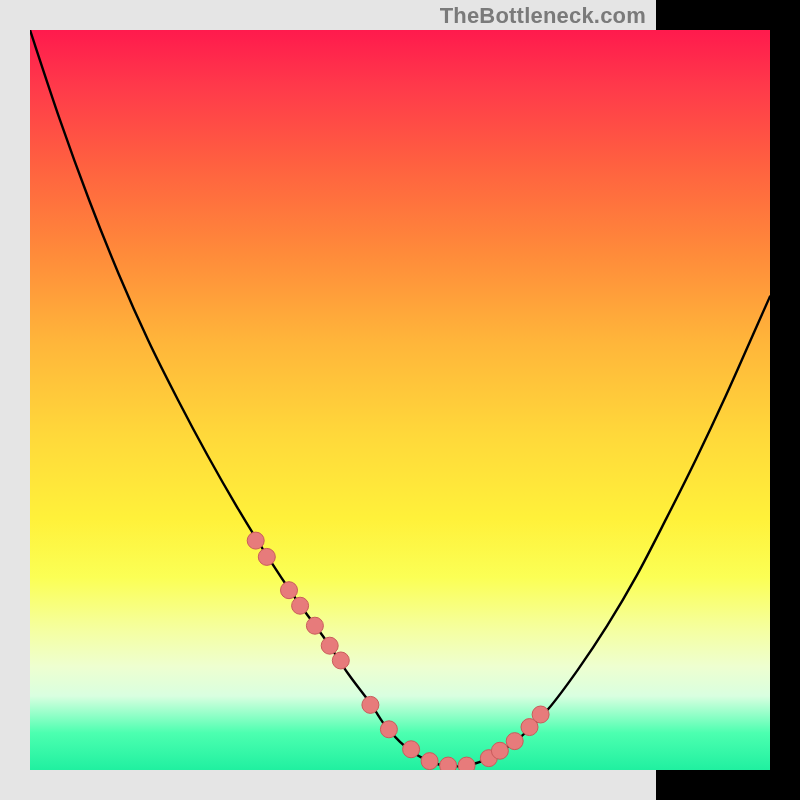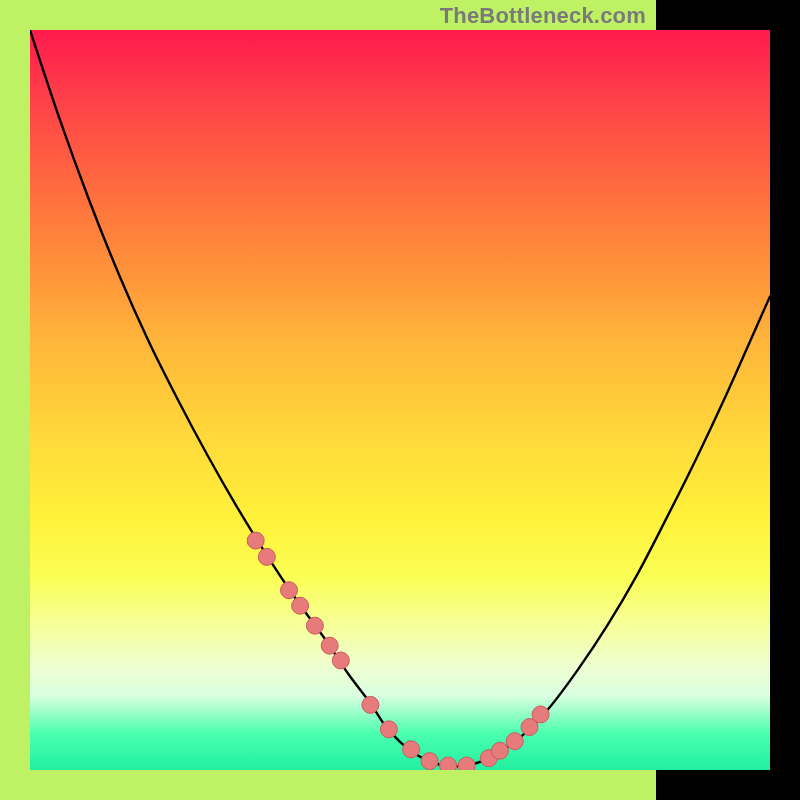--- a/index.html
+++ b/index.html
@@ -10,21 +10,21 @@
     background: #000;
     overflow: hidden;
     font-family: Arial, Helvetica, sans-serif;
   }
   .frame {
     position: absolute;
     top: 0;
     left: 0;
     width: 656px;
     height: 800px;
-    background: #bef264;
+    background: #e5e5e5;
   }
   .plot {
     position: absolute;
     top: 30px;
     left: 30px;
     width: 740px;
     height: 740px;
     overflow: hidden;
   }
   .gradient {

